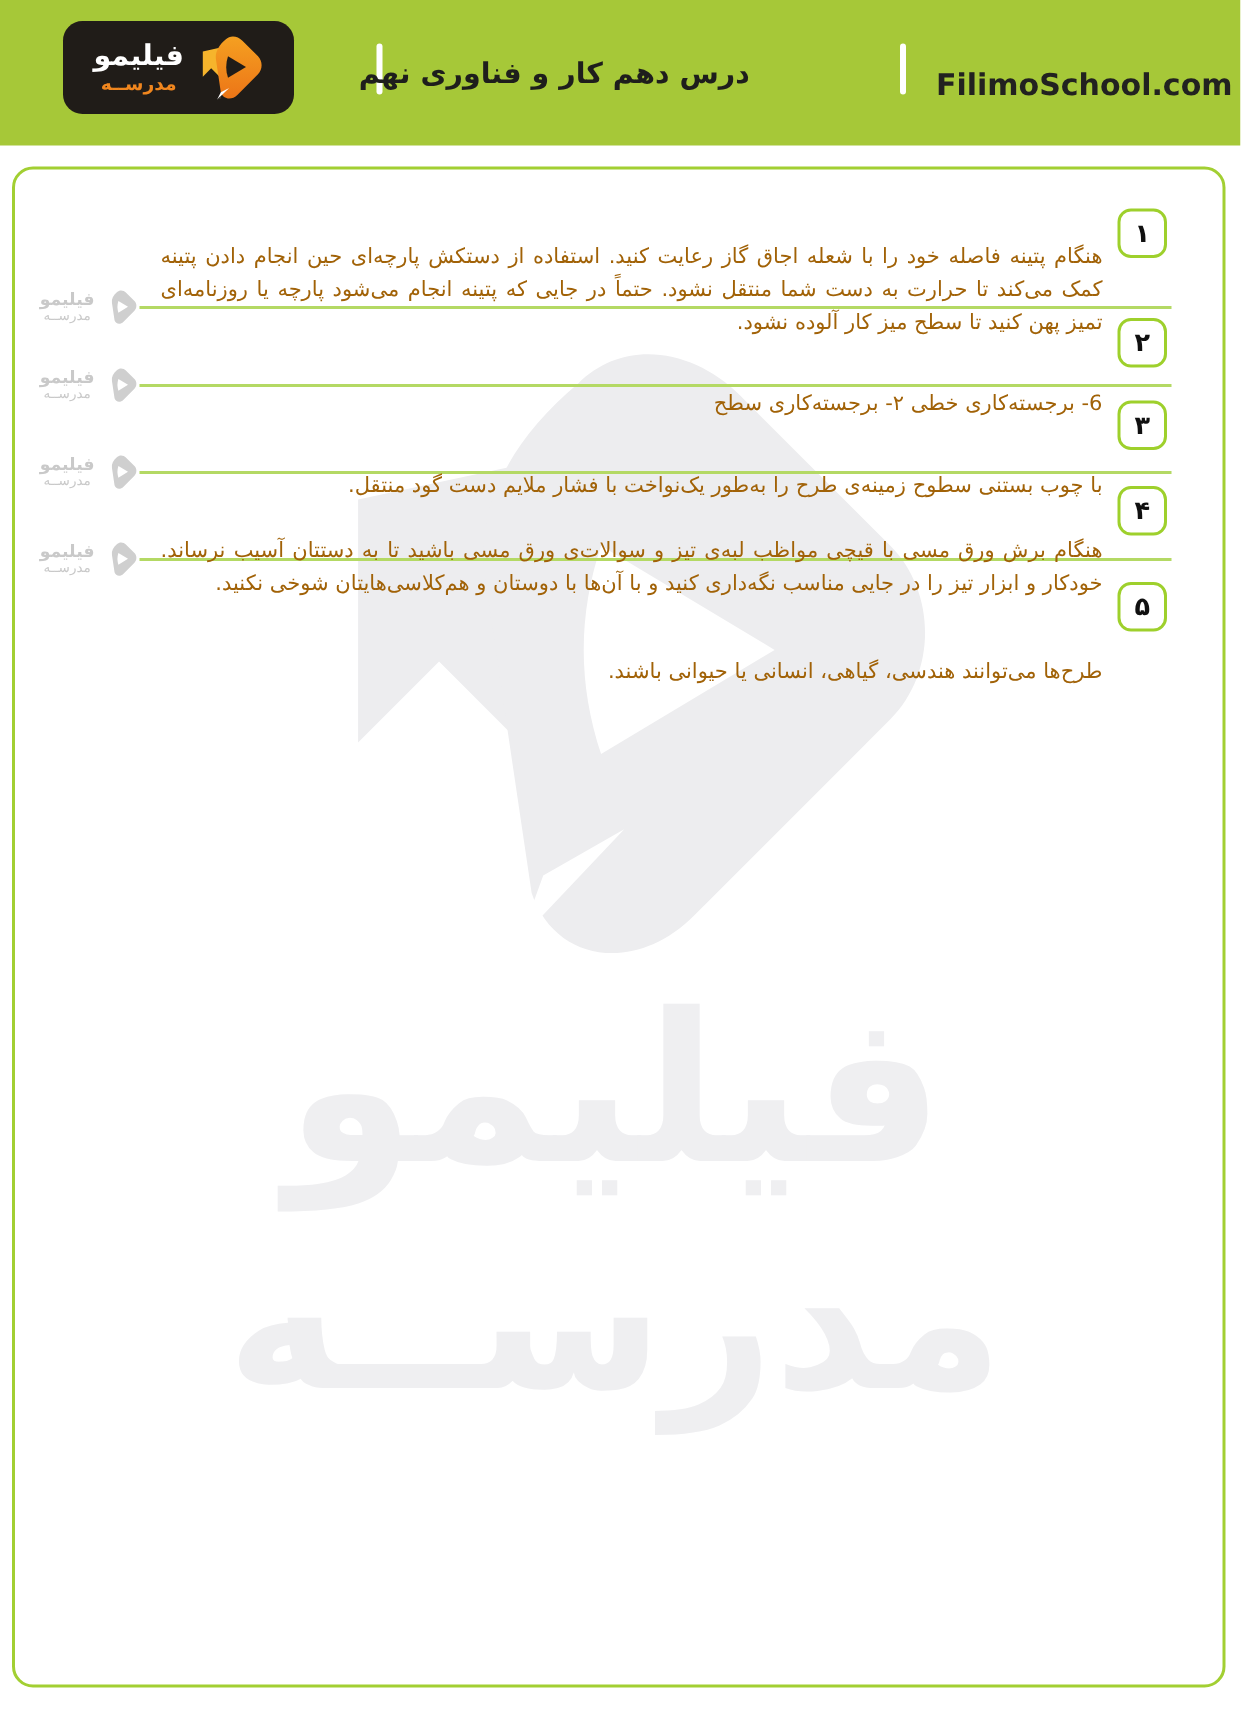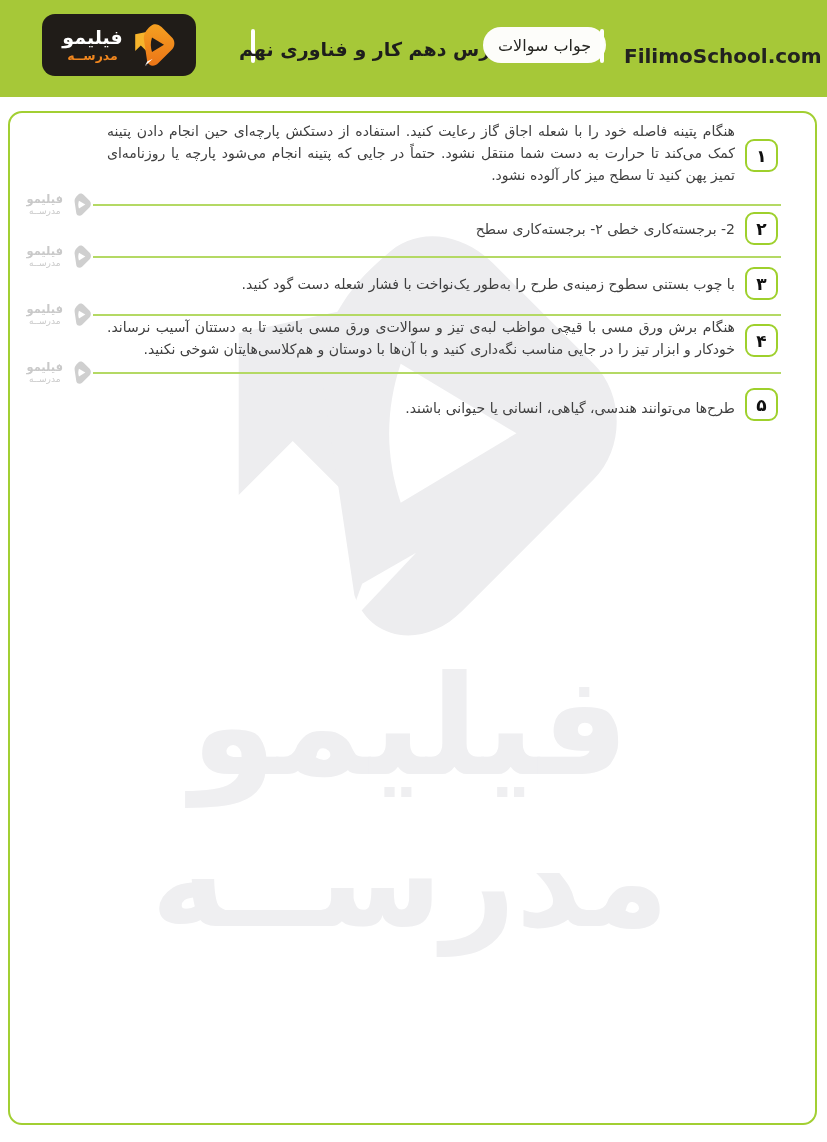--- a/index.html
+++ b/index.html
@@ -78,21 +78,21 @@
   .num-badge{
     position:absolute;left:745px;width:33px;height:33px;box-sizing:border-box;
     border:2.5px solid #9ed02c;border-radius:9px;background:#ffffff;
     display:flex;align-items:center;justify-content:center;
     font-weight:bold;font-size:17px;color:#101010;z-index:3;
   }
   .nb1{top:139px;} .nb2{top:212px;} .nb3{top:267px;} .nb4{top:324px;} .nb5{top:388px;}
   .answer-text{
     position:absolute;right:92px;width:628px;z-index:3;
     direction:rtl;text-align:justify;text-justify:inter-word;
-    font-size:14px;line-height:22px;color:#404040;
+    font-size:14px;line-height:22px;color:#a16207;margin-top:40px;
   }
   .at1{top:120px;} .at2{top:218px;} .at3{top:273px;} .at4{top:316px;} .at5{top:397px;}
   .single{text-align:right;}
 </style>
 </head>
 <body>
 
 <div class="header">
 
   <div class="logo-box">
@@ -112,21 +112,20 @@
     <div class="logo-texts">
       <span class="logo-line1">فیلیمو</span>
       <span class="logo-line2">مدرســه</span>
     </div>
   </div>
 
   <div class="vbar vbar1"></div>
 
   <div class="lesson-title">درس دهم کار و فناوری نهم</div>
 
-  <div class="answers-pill">جواب سوالات</div>
 
   <div class="vbar vbar2"></div>
 
   <a class="site-name" href="#">FilimoSchool.com</a>
 </div>
 
 <svg class="wm-big-icon" viewBox="0 0 110 112">
   <path class="ribbon" d="M8 28 L36 22 V70 L22 56 L8 70 Z" fill="currentColor"></path>
   <path d="M46 8 C54 0 66 2 74 10 L100 36 C108 44 108 58 100 66 L66 100 C56 110 42 108 38 96 L30 42 C28 30 34 18 46 8 Z" fill="currentColor"></path>
   <path d="M50 36 L80 54 L50 72 C46 60 46 48 50 36 Z" fill="#ffffff"></path>
@@ -187,16 +186,16 @@
 <div class="separator sep3"></div>
 <div class="separator sep4"></div>
 
 <div class="num-badge nb1">۱</div>
 <div class="num-badge nb2">۲</div>
 <div class="num-badge nb3">۳</div>
 <div class="num-badge nb4">۴</div>
 <div class="num-badge nb5">۵</div>
 
 <div class="answer-text at1">هنگام پتینه فاصله خود را با شعله اجاق گاز رعایت کنید. استفاده از دستکش پارچه‌ای حین انجام دادن پتینه کمک می‌کند تا حرارت به دست شما منتقل نشود. حتماً در جایی که پتینه انجام می‌شود پارچه یا روزنامه‌ای تمیز پهن کنید تا سطح میز کار آلوده نشود.</div>
-<div class="answer-text at2 single">2- برجسته‌کاری خطی ۲- برجسته‌کاری سطح</div>
-<div class="answer-text at3 single">با چوب بستنی سطوح زمینه‌ی طرح را به‌طور یک‌نواخت با فشار شعله دست گود کنید.</div>
+<div class="answer-text at2 single">6- برجسته‌کاری خطی ۲- برجسته‌کاری سطح</div>
+<div class="answer-text at3 single">با چوب بستنی سطوح زمینه‌ی طرح را به‌طور یک‌نواخت با فشار ملایم دست گود منتقل.</div>
 <div class="answer-text at4">هنگام برش ورق مسی با قیچی مواظب لبه‌ی تیز و سوالات‌ی ورق مسی باشید تا به دستتان آسیب نرساند. خودکار و ابزار تیز را در جایی مناسب نگه‌داری کنید و با آن‌ها با دوستان و هم‌کلاسی‌هایتان شوخی نکنید.</div>
 <div class="answer-text at5 single">طرح‌ها می‌توانند هندسی، گیاهی، انسانی یا حیوانی باشند.</div>
 
 </body></html>

